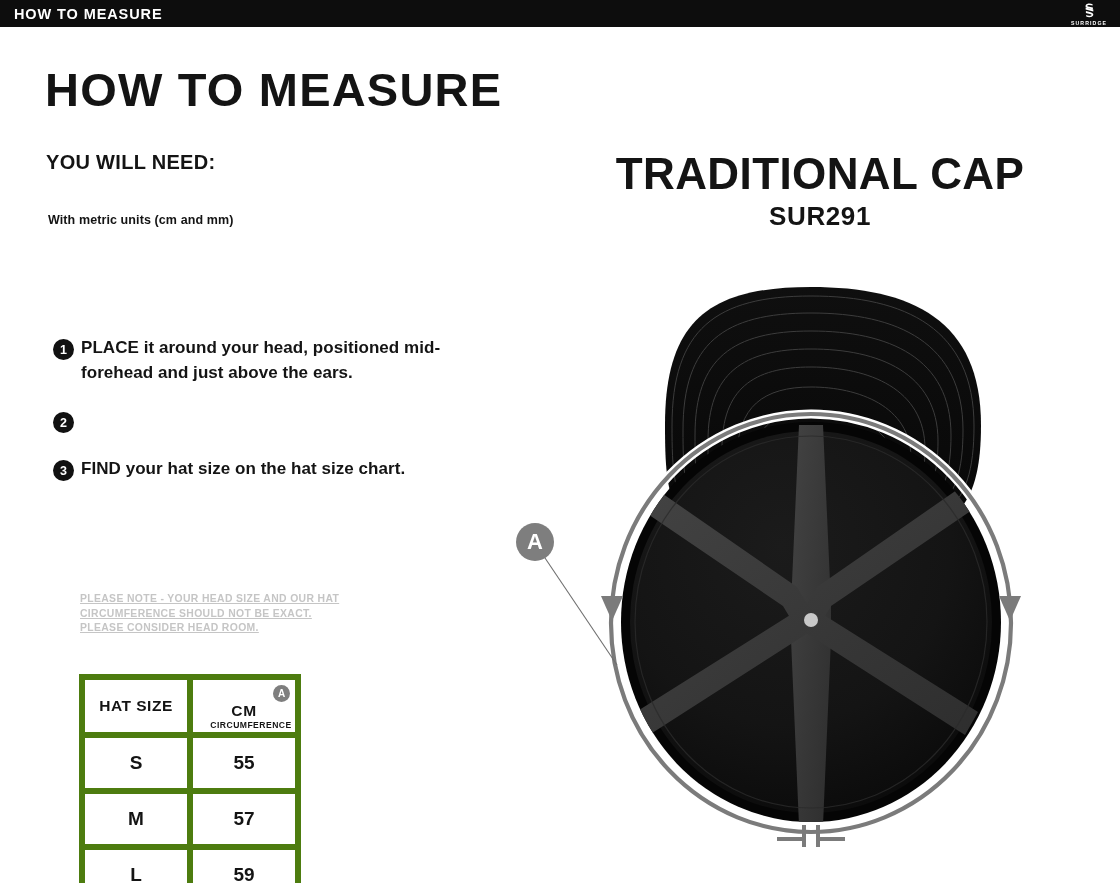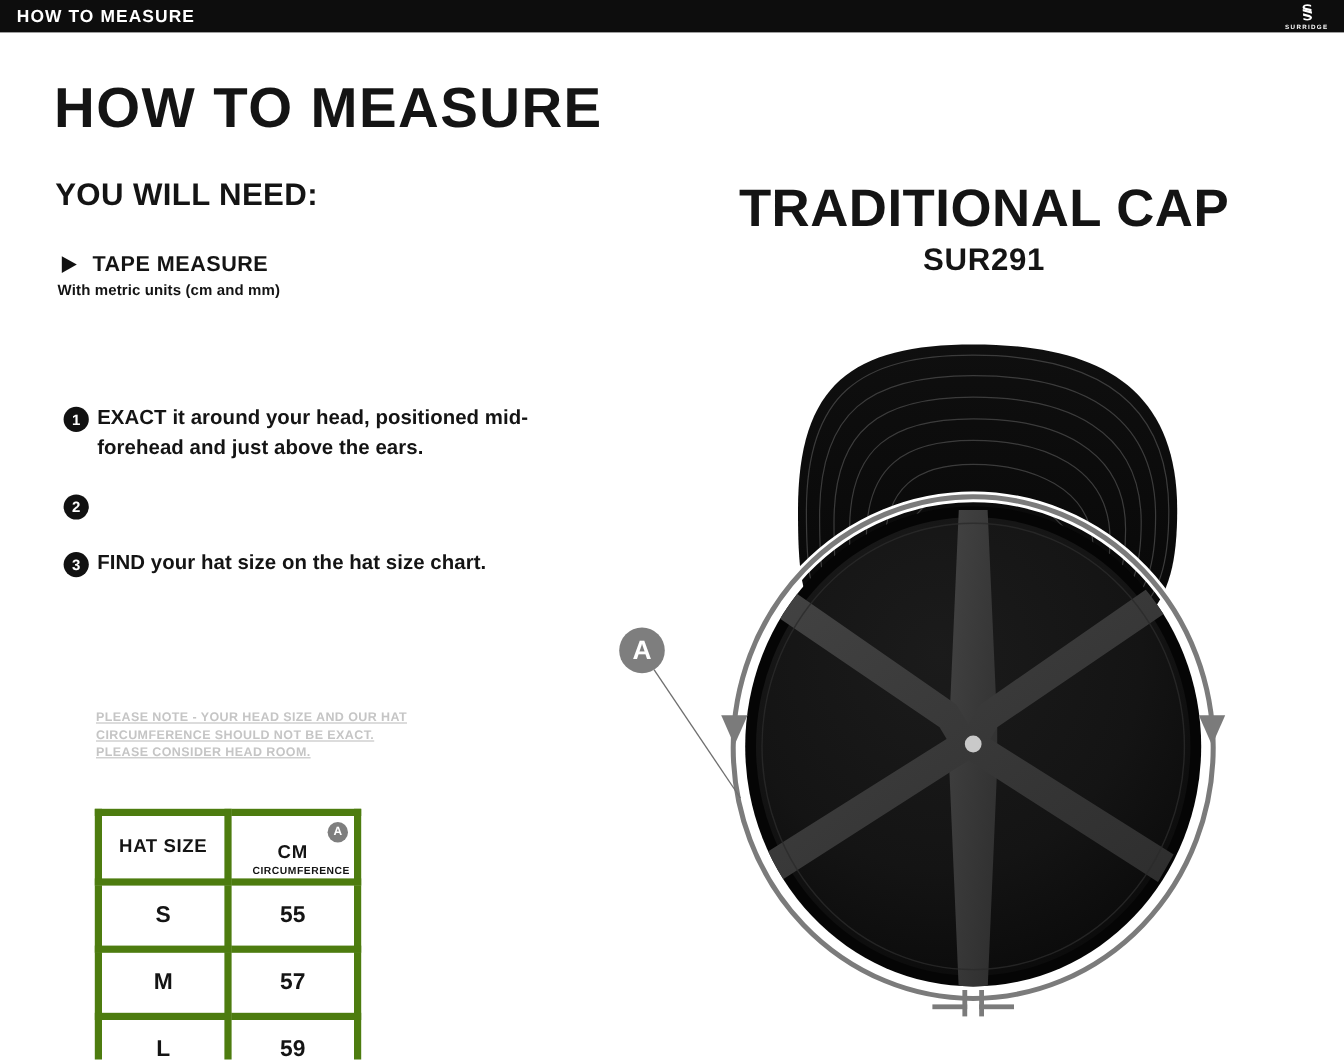--- a/index.html
+++ b/index.html
@@ -33,21 +33,21 @@
   }
 
   
   #page-title{
     position:absolute;left:45px;top:62px;
     font-size:47px;font-weight:bold;letter-spacing:1.2px;
     line-height:56px;color:#141414;
   }
   #need-title{
     position:absolute;left:46px;top:145px;
-    font-size:26px;font-weight:bold;letter-spacing:.3px;
+    font-size:20px;font-weight:bold;letter-spacing:.3px;
     line-height:34px;color:#141414;
   }
 
   #tool-row{
     position:absolute;left:48px;top:209px;width:420px;
   }
   #tool-head{display:flex;align-items:center;gap:10px;}
   #play-icon{display:block;}
   #tool-name{
     font-size:18px;font-weight:bold;letter-spacing:.4px;color:#141414;
@@ -147,33 +147,27 @@
       <path d="M4.6 7.4 L12.3 9.4 L12.3 7.5 L4.6 5.5 Z" fill="#ffffff"></path>
     </svg>
     <div id="brand-word">SURRIDGE</div>
   </div>
 </div>
 
 <div id="page-title">HOW TO MEASURE</div>
 <div id="need-title">YOU WILL NEED:</div>
 
 <div id="tool-row">
-  <div id="tool-head">
-    <svg id="play-icon" width="19" height="19" viewBox="0 0 19 19">
-      <path d="M3.5 2.6 L16 9.5 L3.5 16.4 Z" fill="#111111"></path>
-    </svg>
-    <div id="tool-name">TAPE MEASURE</div>
-  </div>
   <div id="tool-sub">With metric units (cm and mm)</div>
 </div>
 
 <div id="steps">
   <div class="step">
     <div class="step-badge">1</div>
-    <div class="step-text"><b>EXACT</b><span> it around your head, positioned mid-forehead and just above the ears.</span></div>
+    <div class="step-text"><b>PLACE</b><span> it around your head, positioned mid-forehead and just above the ears.</span></div>
   </div>
   <div class="step">
     <div class="step-badge">2</div>
   </div>
   <div class="step">
     <div class="step-badge">3</div>
     <div class="step-text"><b>FIND</b><span> your hat size on the hat size chart.</span></div>
   </div>
 </div>
 

